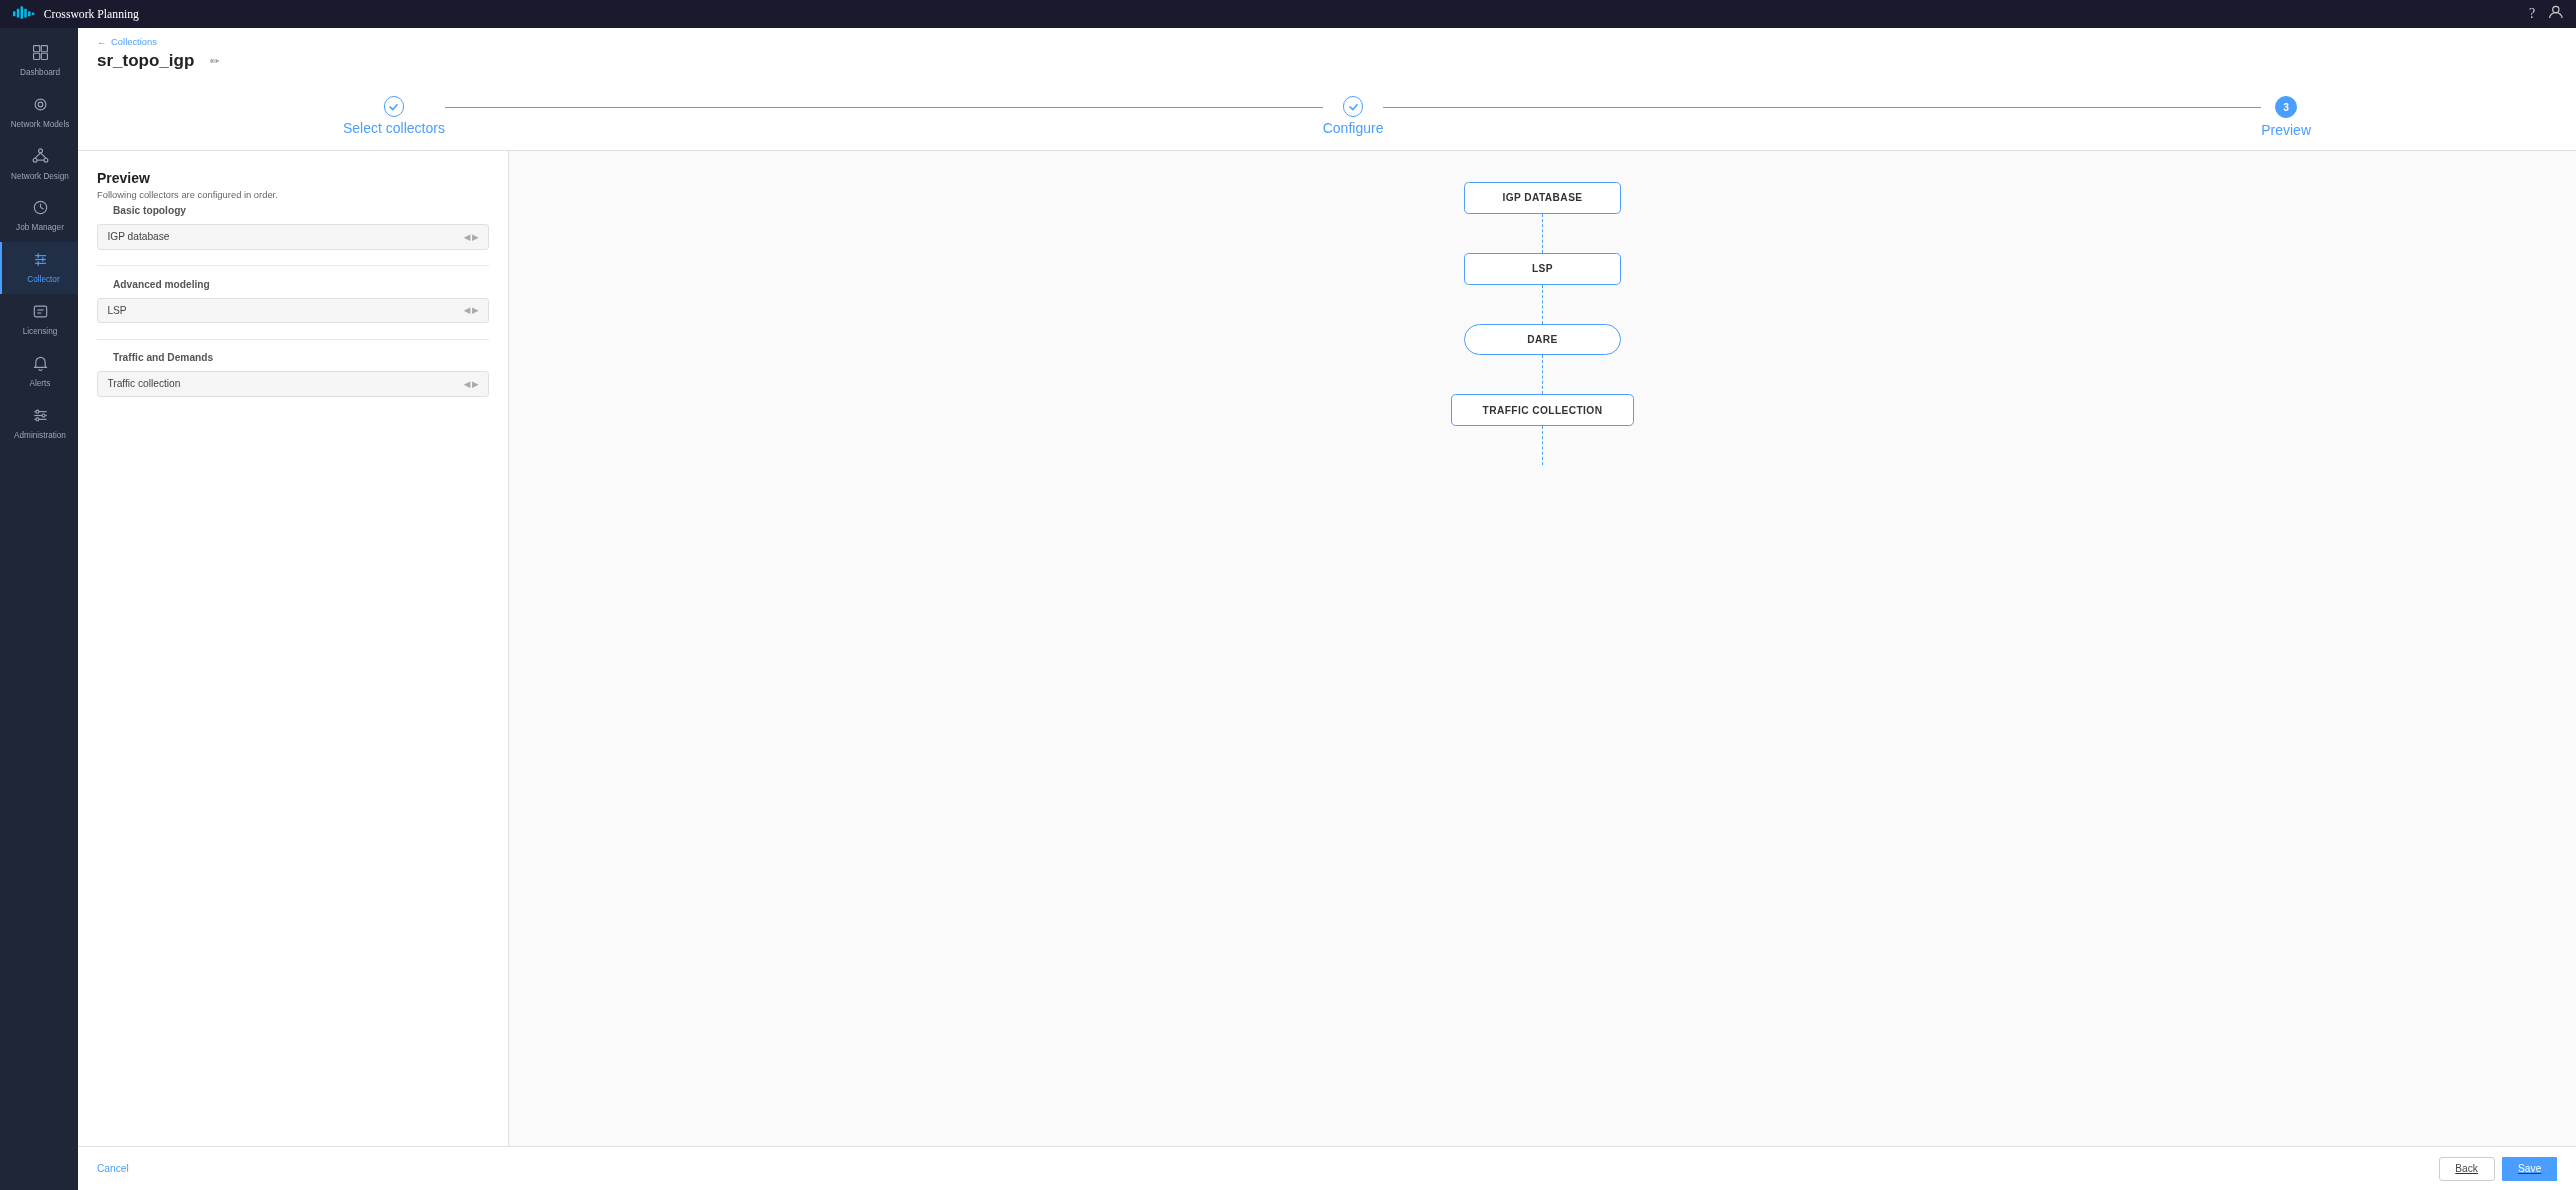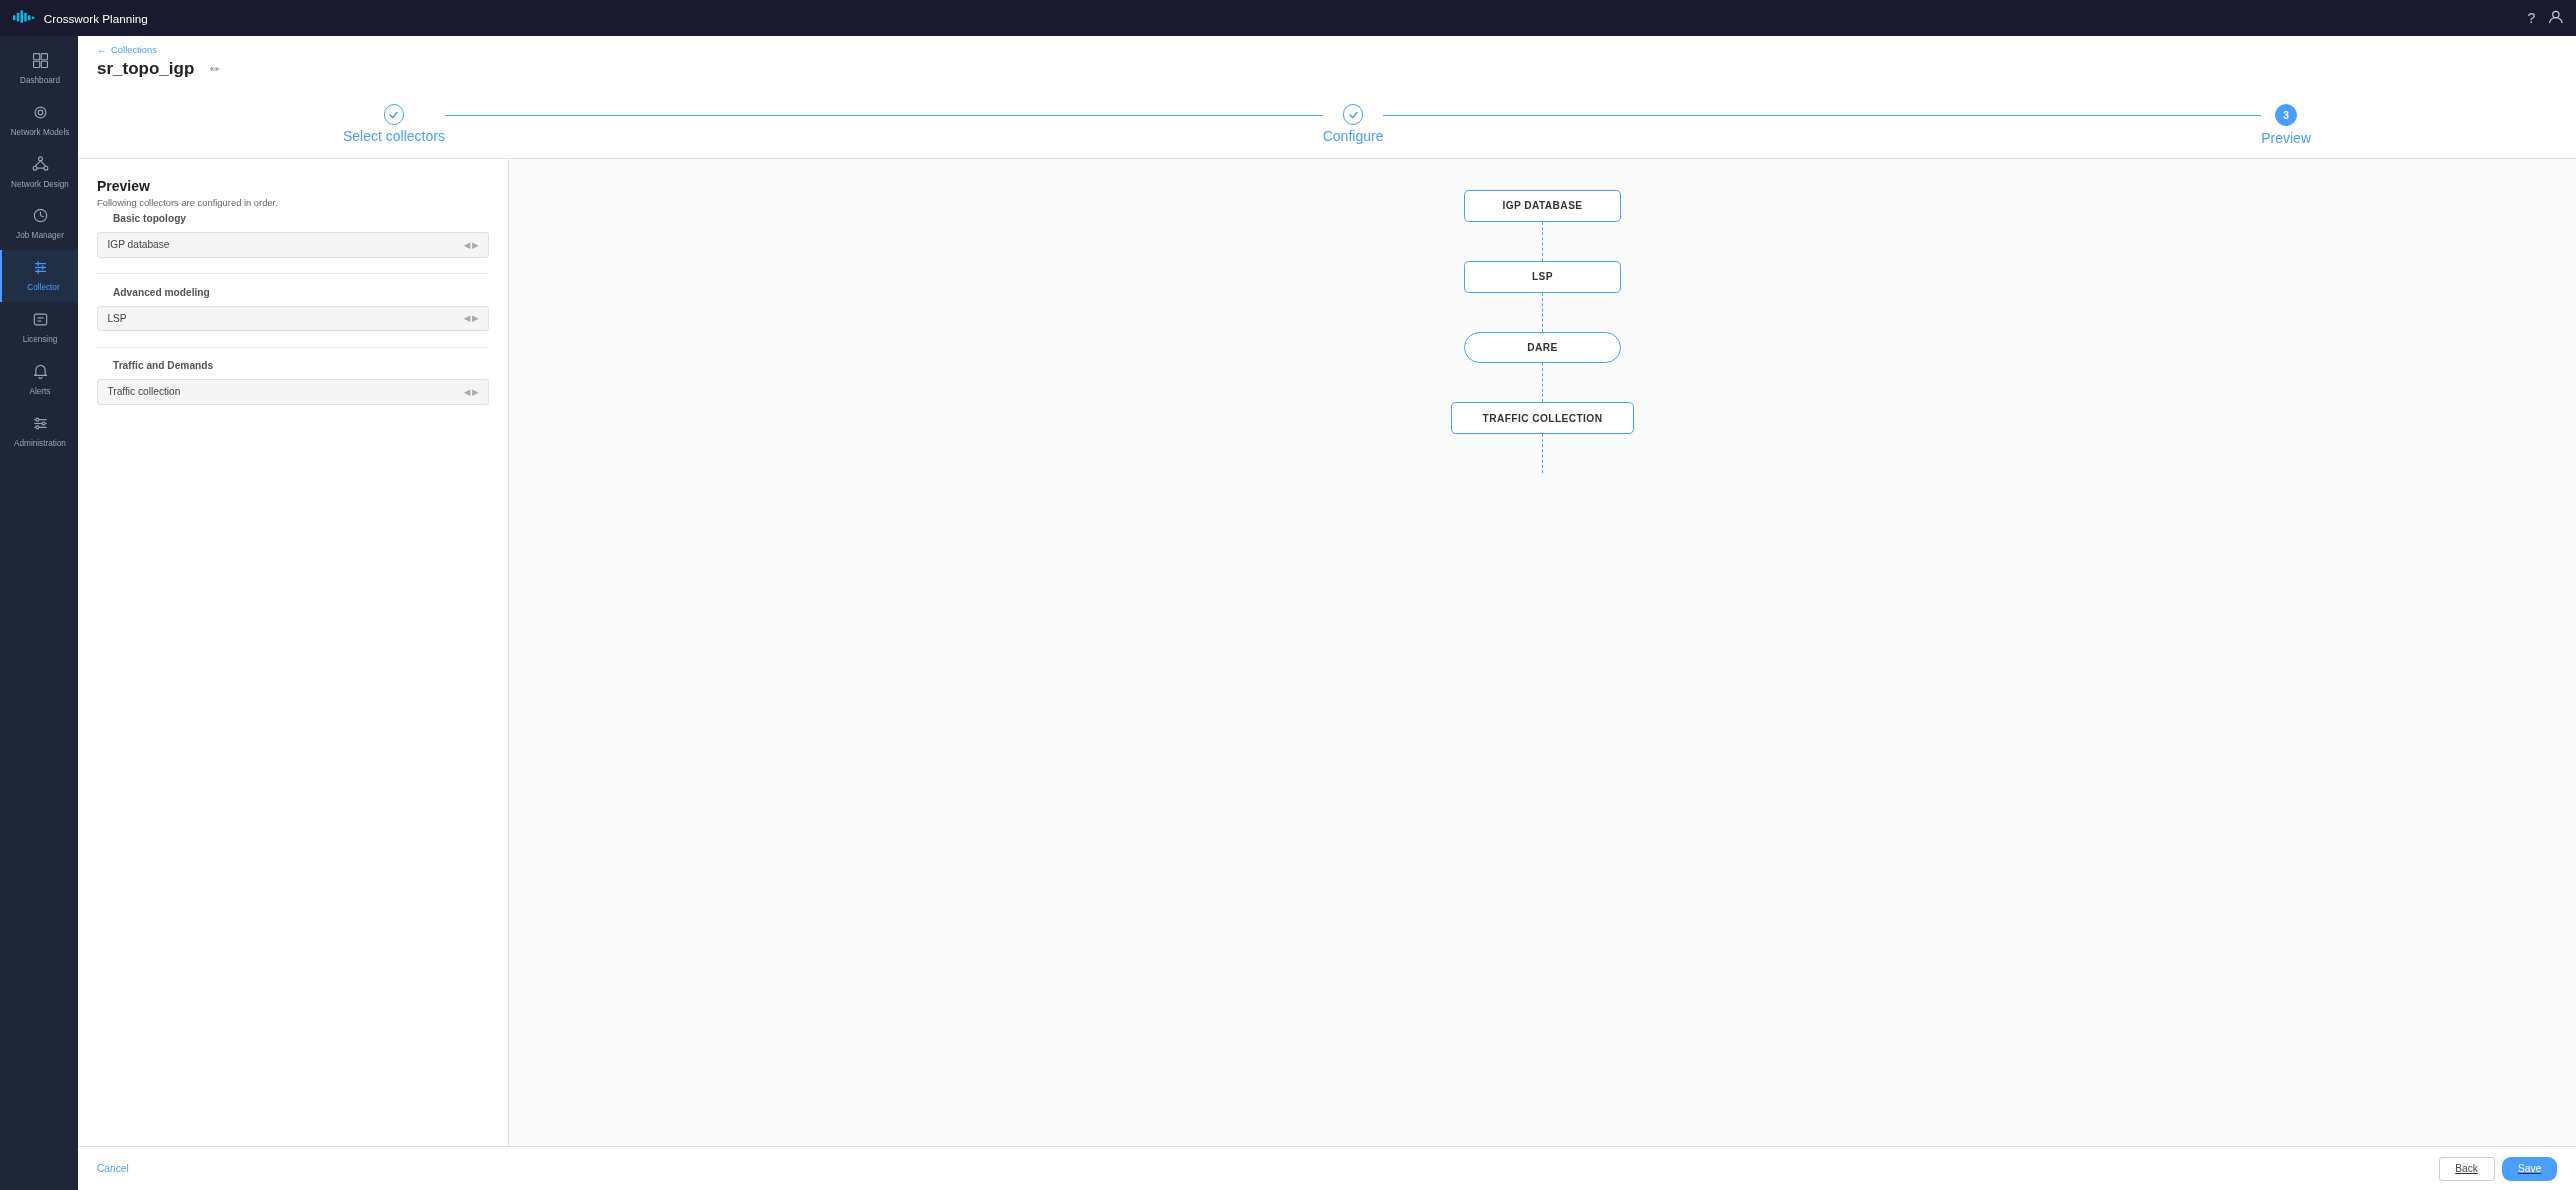--- a/index.html
+++ b/index.html
@@ -2,26 +2,27 @@
 <html style="font-size:12.5px"><head>
   <meta charset="utf-8">
   <style>
     * { box-sizing: border-box; margin: 0; padding: 0; }
     body { font-family: 'Segoe UI', Arial, sans-serif; background: #f5f5f5; color: #333; height: 100vh; display: flex; flex-direction: column; }
 
     
     .top-nav {
       background: #1a1a2e;
       color: #fff;
-      height: 36px;
+      height: 28px;
       display: flex;
       align-items: center;
       justify-content: space-between;
       padding: 0 12.5px;
       flex-shrink: 0;
+      font-family: Liberation Serif, serif;
     }
     .top-nav-left {
       display: flex;
       align-items: center;
       gap: 7.8px;
     }
     .cisco-logo {
       display: flex;
       align-items: center;
       gap: 6.3px;
@@ -311,21 +312,21 @@
       border-radius: 3.1px;
     }
 
     .save-btn {
       background: #4a9eff;
       border: none;
       color: #fff;
       font-size: 10.2px;
       cursor: pointer;
       padding: 5.5px 15.7px;
-      border-radius: 9px;
+      border-radius: 1px;
       font-weight: 500;
     }
 
     .checkmark-circle {
       width: 20.4px;
       height: 20.4px;
       border-radius: 50%;
       border: 1.6px solid #4a9eff;
       background: #fff;
       display: flex;

